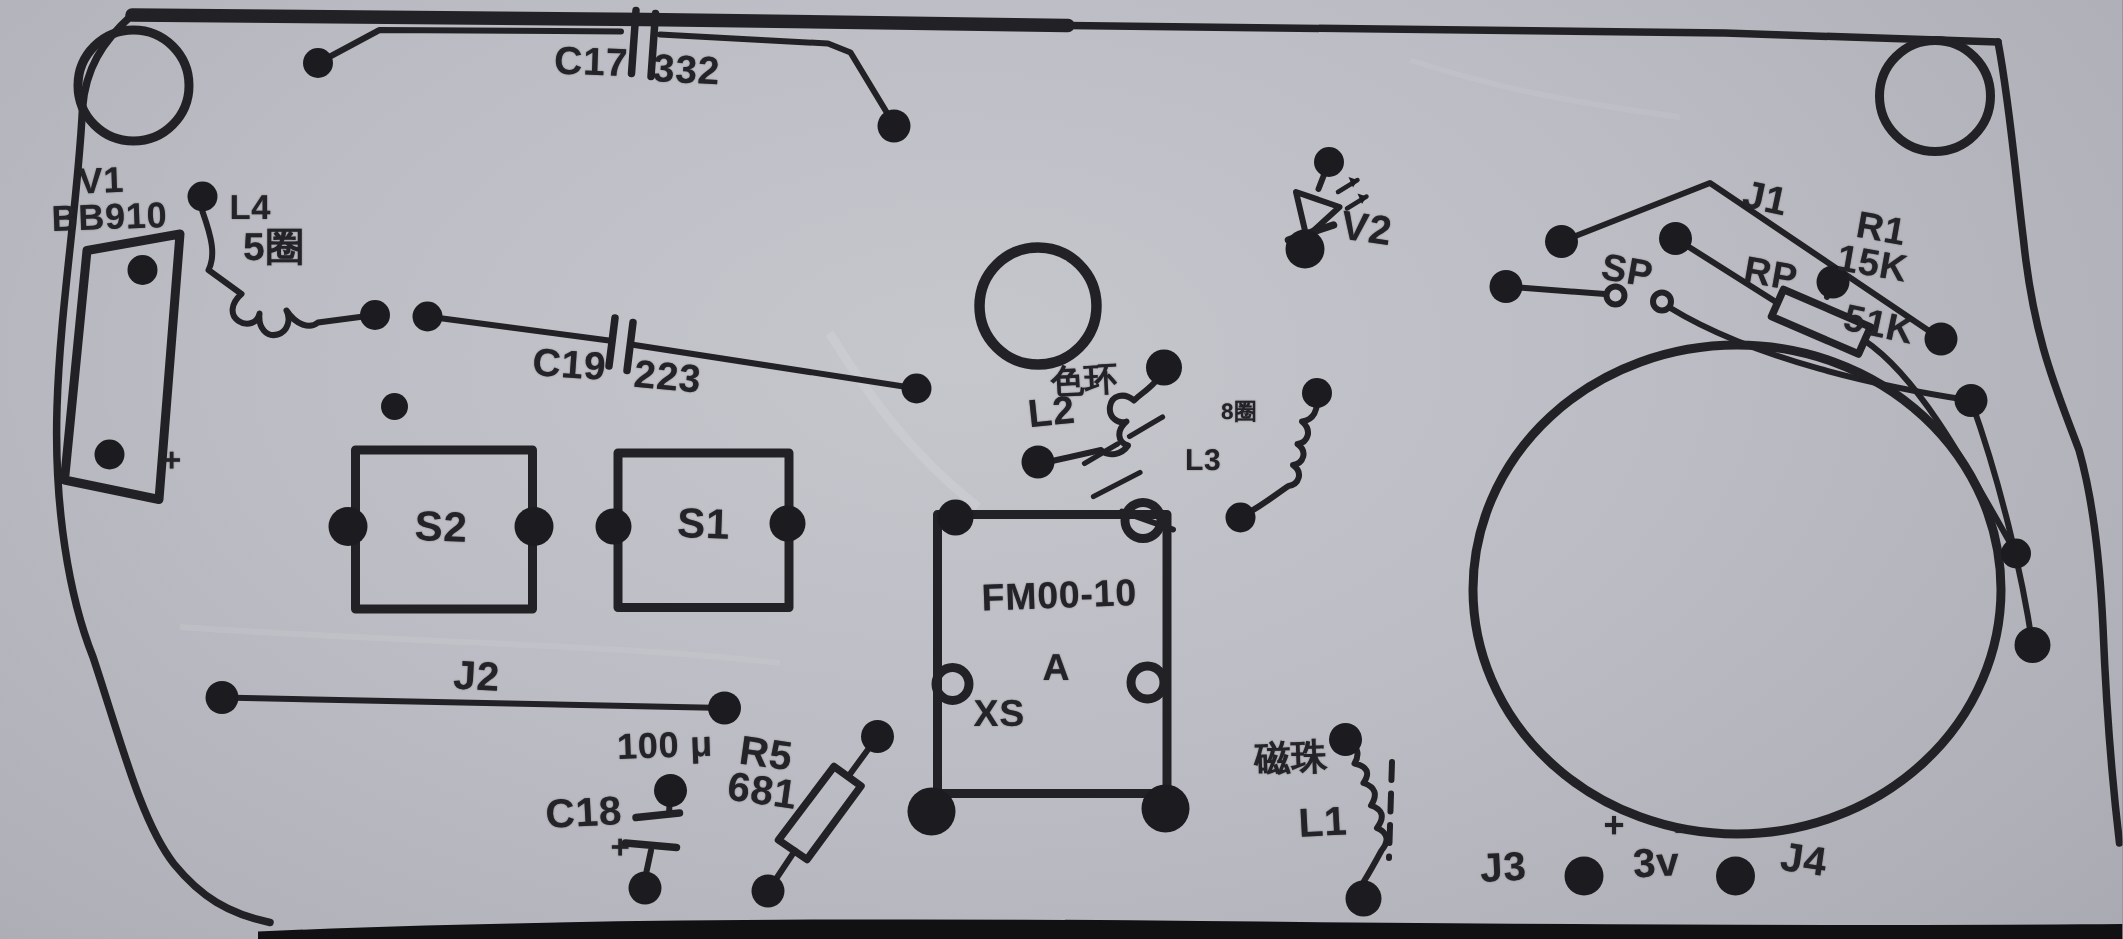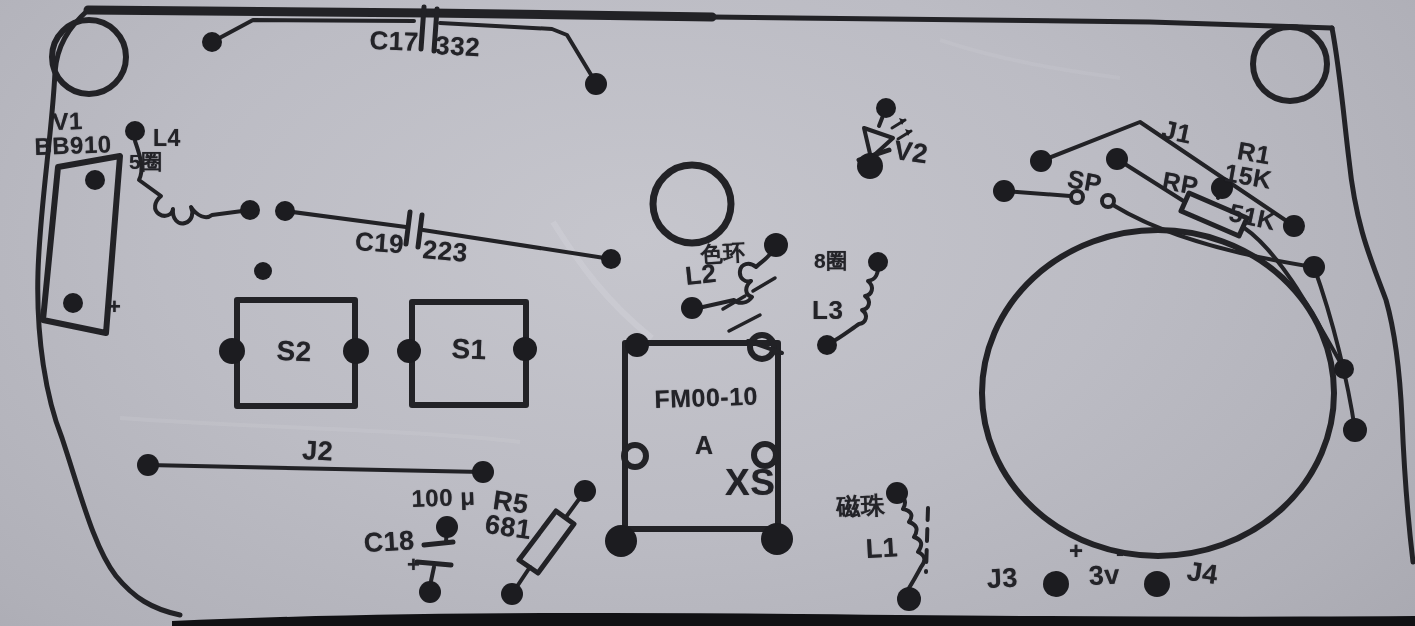--- a/index.html
+++ b/index.html
@@ -166,39 +166,39 @@
     <polygon points="911,131 905,129 908,136"></polygon>
   </g>
 </svg>
 
 <span class="lbl" style="left:370px;top:27px;font-size:26px;transform:rotate(2deg)">C17</span>
 <span class="lbl" style="left:436px;top:32px;font-size:26px;transform:rotate(3deg)">332</span>
 <span class="lbl" style="left:52px;top:110px;font-size:24px;transform:rotate(-2deg)">V1</span>
 <span class="lbl" style="left:34px;top:135px;font-size:24px;transform:rotate(-2deg)">BB910</span>
 <span class="lbl" style="left:108px;top:296px;font-size:22px">+</span>
 <span class="lbl" style="left:153px;top:127px;font-size:23px">L4</span>
-<span class="lbl" style="left:129px;top:151px;font-size:21px">5圈</span>
+<span class="lbl" style="left:162px;top:151px;font-size:26px">5圈</span>
 <span class="lbl" style="left:356px;top:228px;font-size:26px;transform:rotate(4deg)">C19</span>
 <span class="lbl" style="left:424px;top:236px;font-size:26px;transform:rotate(5deg)">223</span>
 <span class="lbl" style="left:277px;top:337px;font-size:28px;transform:rotate(2deg)">S2</span>
 <span class="lbl" style="left:452px;top:335px;font-size:28px;transform:rotate(2deg)">S1</span>
 <span class="lbl" style="left:700px;top:244px;font-size:22px;transform:rotate(-3deg)">色环</span>
 <span class="lbl" style="left:684px;top:263px;font-size:26px;transform:rotate(-6deg)">L2</span>
-<span class="lbl" style="left:814px;top:250px;font-size:21px">8圈</span>
-<span class="lbl" style="left:812px;top:297px;font-size:26px">L3</span>
+<span class="lbl" style="left:814px;top:267px;font-size:15px">8圈</span>
+<span class="lbl" style="left:790px;top:297px;font-size:20px">L3</span>
 <span class="lbl" style="left:896px;top:137px;font-size:27px;transform:rotate(8deg)">V2</span>
 <span class="lbl" style="left:1165px;top:116px;font-size:26px;transform:rotate(12deg)">J1</span>
 <span class="lbl" style="left:1240px;top:138px;font-size:25px;transform:rotate(10deg)">R1</span>
 <span class="lbl" style="left:1227px;top:160px;font-size:25px;transform:rotate(10deg)">15K</span>
 <span class="lbl" style="left:1165px;top:168px;font-size:25px;transform:rotate(10deg)">RP</span>
 <span class="lbl" style="left:1232px;top:200px;font-size:25px;transform:rotate(12deg)">51K</span>
 <span class="lbl" style="left:1070px;top:166px;font-size:25px;transform:rotate(10deg)">SP</span>
 <span class="lbl" style="left:654px;top:387px;font-size:25px;transform:rotate(-2deg)">FM00-10</span>
 <span class="lbl" style="left:695px;top:433px;font-size:25px">A</span>
-<span class="lbl" style="left:725px;top:464px;font-size:37px">XS</span>
+<span class="lbl" style="left:649px;top:464px;font-size:25px">XS</span>
 <span class="lbl" style="left:303px;top:437px;font-size:27px;transform:rotate(3deg)">J2</span>
 <span class="lbl" style="left:411px;top:487px;font-size:24px;transform:rotate(-2deg)">100 μ</span>
 <span class="lbl" style="left:363px;top:530px;font-size:27px;transform:rotate(-3deg)">C18</span>
 <span class="lbl" style="left:407px;top:554px;font-size:22px">+</span>
 <span class="lbl" style="left:495px;top:487px;font-size:27px;transform:rotate(8deg)">R5</span>
 <span class="lbl" style="left:487px;top:511px;font-size:27px;transform:rotate(8deg)">681</span>
 <span class="lbl" style="left:836px;top:495px;font-size:24px;transform:rotate(-2deg)">磁珠</span>
 <span class="lbl" style="left:865px;top:536px;font-size:27px;transform:rotate(-3deg)">L1</span>
 <span class="lbl" style="left:1069px;top:539px;font-size:24px">+</span>
 <span class="lbl" style="left:1116px;top:541px;font-size:24px">-</span>

